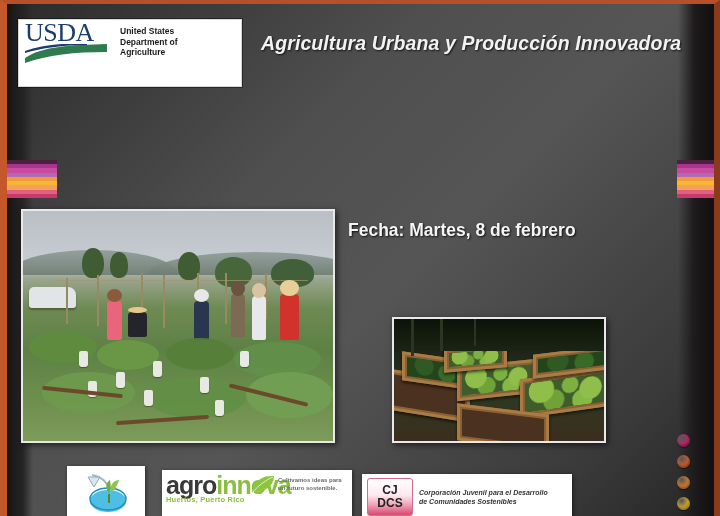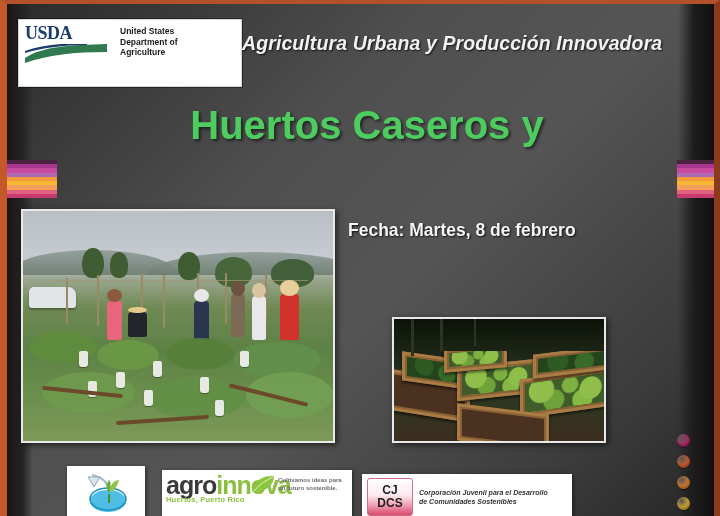--- a/index.html
+++ b/index.html
@@ -26,31 +26,31 @@
     pointer-events:none;
   }
 
   .layer{position:absolute;z-index:3;}
 
   
   #usda-logo{left:11px;top:15px;width:222px;height:66px;background:#ffffff;border:1px solid #d8d8d8;
     box-shadow:0 0 0 1px rgba(0,0,0,.4);}
   #usda-top{display:flex;height:47px;box-sizing:border-box;padding:3px 0 0 6px;}
   #usda-mark{width:86px;flex:0 0 86px;position:relative;}
-  #usda-word{font-family:"Liberation Serif",serif;font-weight:bold;font-size:18px;letter-spacing:-.5px;
+  #usda-word{font-family:"Liberation Serif",serif;font-weight:normal;font-size:26px;letter-spacing:-.5px;
     color:#1b3d6d;line-height:20px;}
   #usda-swoosh{position:relative;width:84px;height:20px;margin-top:1px;overflow:hidden;}
   #usda-swoosh svg{position:absolute;left:0;top:0;}
   #usda-text{font-size:8.5px;font-weight:bold;color:#1a1a1a;line-height:10.5px;padding:3px 0 0 9px;}
   #usda-bottom{border-top:1px solid #bdbdbd;height:17px;display:flex;align-items:center;
     font-size:8.7px;font-weight:bold;color:#111;letter-spacing:-.1px;padding-left:5px;}
 
   
   #header-title{
-    left:235px;top:28px;width:460px;
+    left:254px;top:28px;width:460px;
     font-size:19.5px;font-weight:bold;font-style:italic;color:#f2f2f2;
     text-shadow:1px 1px 2px rgba(0,0,0,.75);letter-spacing:.1px;white-space:nowrap;
   }
 
   
   #main-title{
     left:60px;top:98px;width:600px;text-align:center;
     font-size:40px;font-weight:bold;color:#4dcd5f;line-height:47px;
     text-shadow:2px 2px 3px rgba(0,0,0,.55);
   }
@@ -151,21 +151,20 @@
         <div>United States</div>
         <div>Department of</div>
         <div>Agriculture</div>
       </div>
     </div>
   </div>
 
   <div class="layer" id="header-title">Agricultura Urbana y Producción Innovadora</div>
 
   <div class="layer" id="main-title">
-    <div>Huertos Caseros y</div>
   </div>
 
   <div class="layer deco-stripes" id="deco-left">
       <div style="height: 4.22222px; background: rgb(74, 34, 64);"></div>
       <div style="height: 4.22222px; background: rgb(168, 53, 143);"></div>
       <div style="height: 4.22222px; background: rgb(199, 74, 158);"></div>
       <div style="height: 4.22222px; background: rgb(176, 106, 179);"></div>
       <div style="height: 4.22222px; background: rgb(242, 154, 60);"></div>
       <div style="height: 4.22222px; background: rgb(247, 183, 51);"></div>
       <div style="height: 4.22222px; background: rgb(245, 160, 90);"></div>

